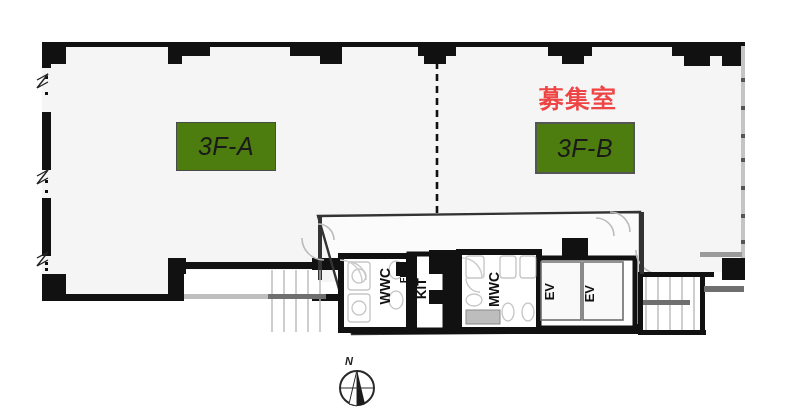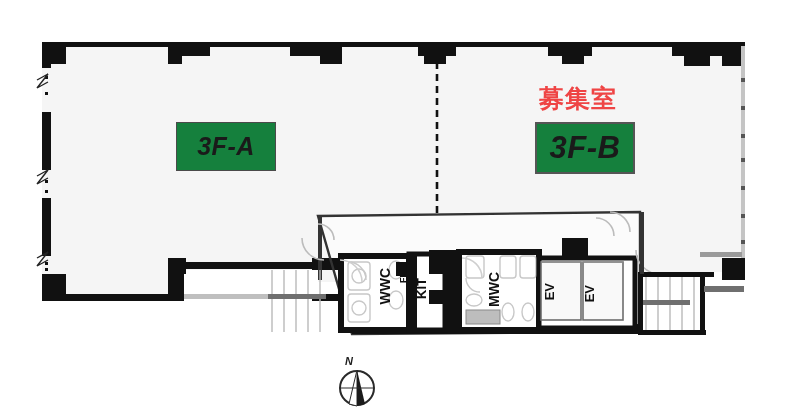--- a/index.html
+++ b/index.html
@@ -6,29 +6,29 @@
   body{
     font-family:"Liberation Sans","DejaVu Sans",sans-serif;
     width:787px;height:412px;overflow:hidden;position:relative;
   }
   #plan{position:absolute;left:0;top:0;width:787px;height:412px;}
 
   
   .lbl{position:absolute;white-space:nowrap;}
 
   .suite-box{
-    position:absolute;background:#15803d;
+    position:absolute;background:#4d7c0f;
     display:flex;align-items:center;justify-content:center;
-    font-style:italic;font-weight:bold;color:#1a1a1a;
+    font-style:italic;font-weight:normal;color:#1a1a1a;
     letter-spacing:0.5px;
   }
   #suite-a-box{left:176px;top:122px;width:98px;height:47px;
     border:1.6px solid #4a4a4a;font-size:25px;}
   #suite-b-box{left:535px;top:122px;width:96px;height:48px;
-    border:2.4px solid #555;font-size:31px;}
+    border:2.4px solid #555;font-size:25px;}
 
   #vacancy-label{
     left:539px;top:82px;font-size:25px;font-weight:bold;color:#ef4444;
     font-family:"DejaVu Sans",sans-serif;letter-spacing:1px;
   }
 
   
   .vlbl{
     position:absolute;font-weight:bold;color:#111;
     writing-mode:vertical-rl;text-orientation:mixed;

